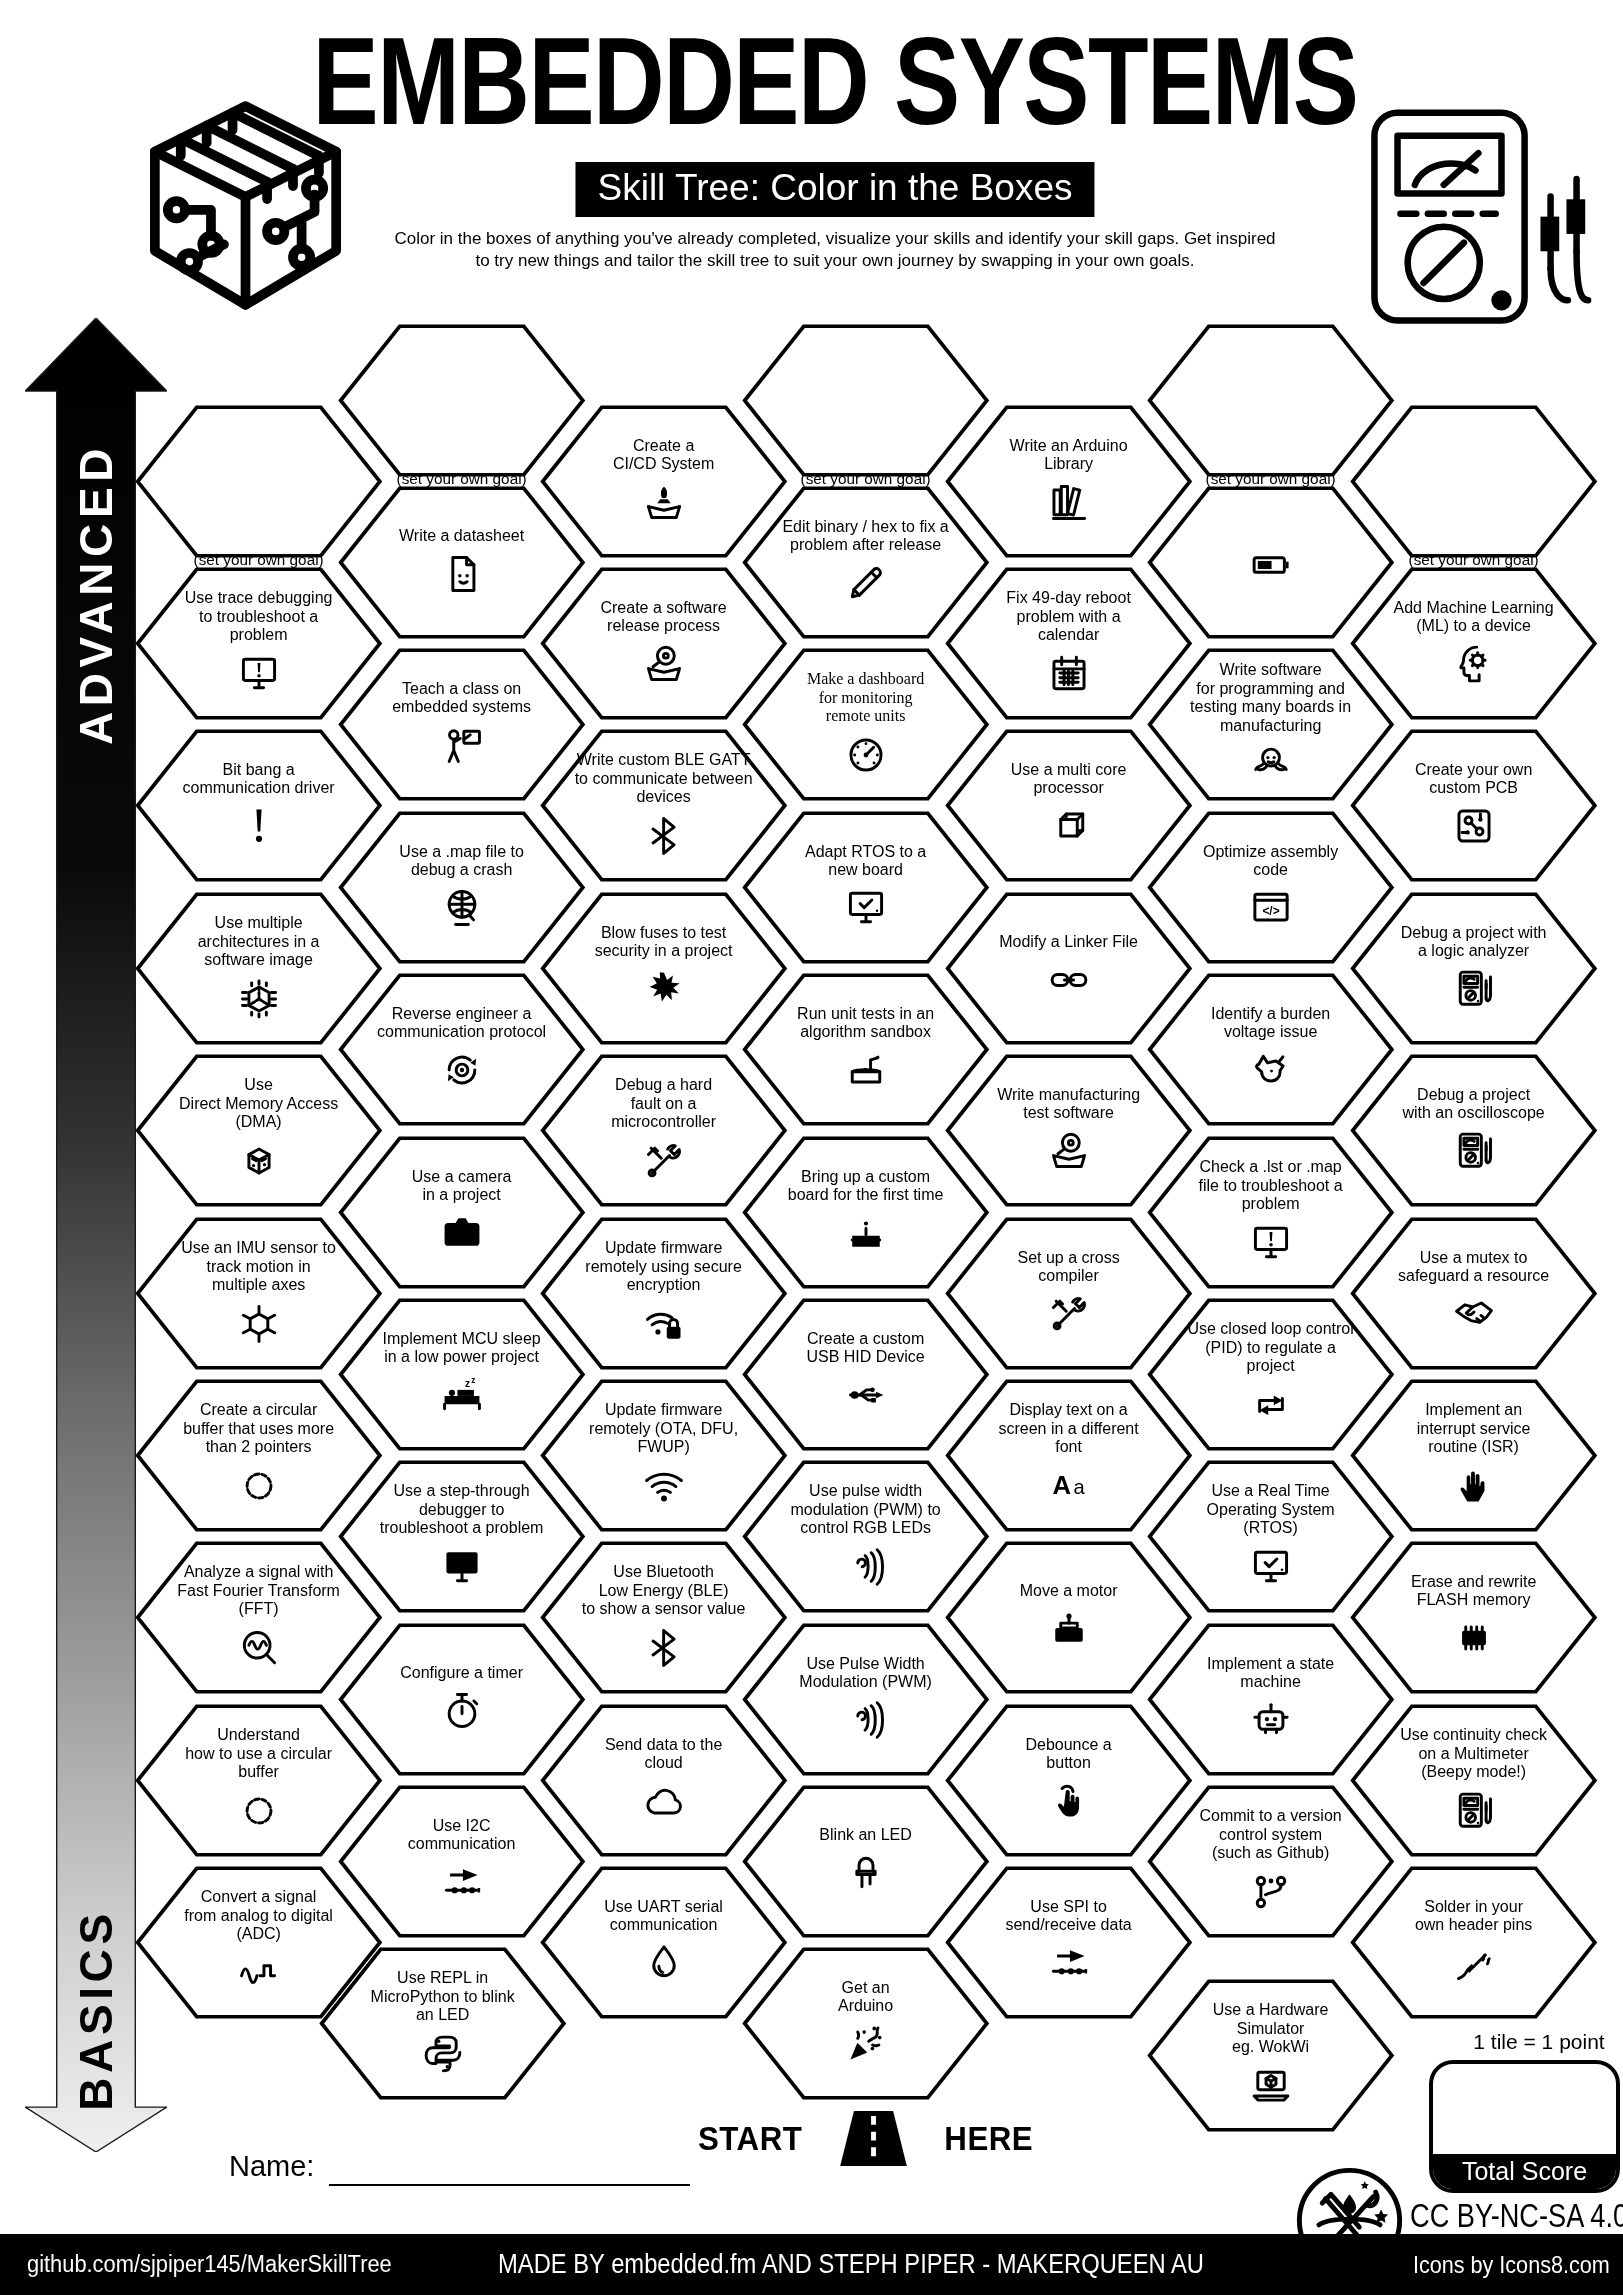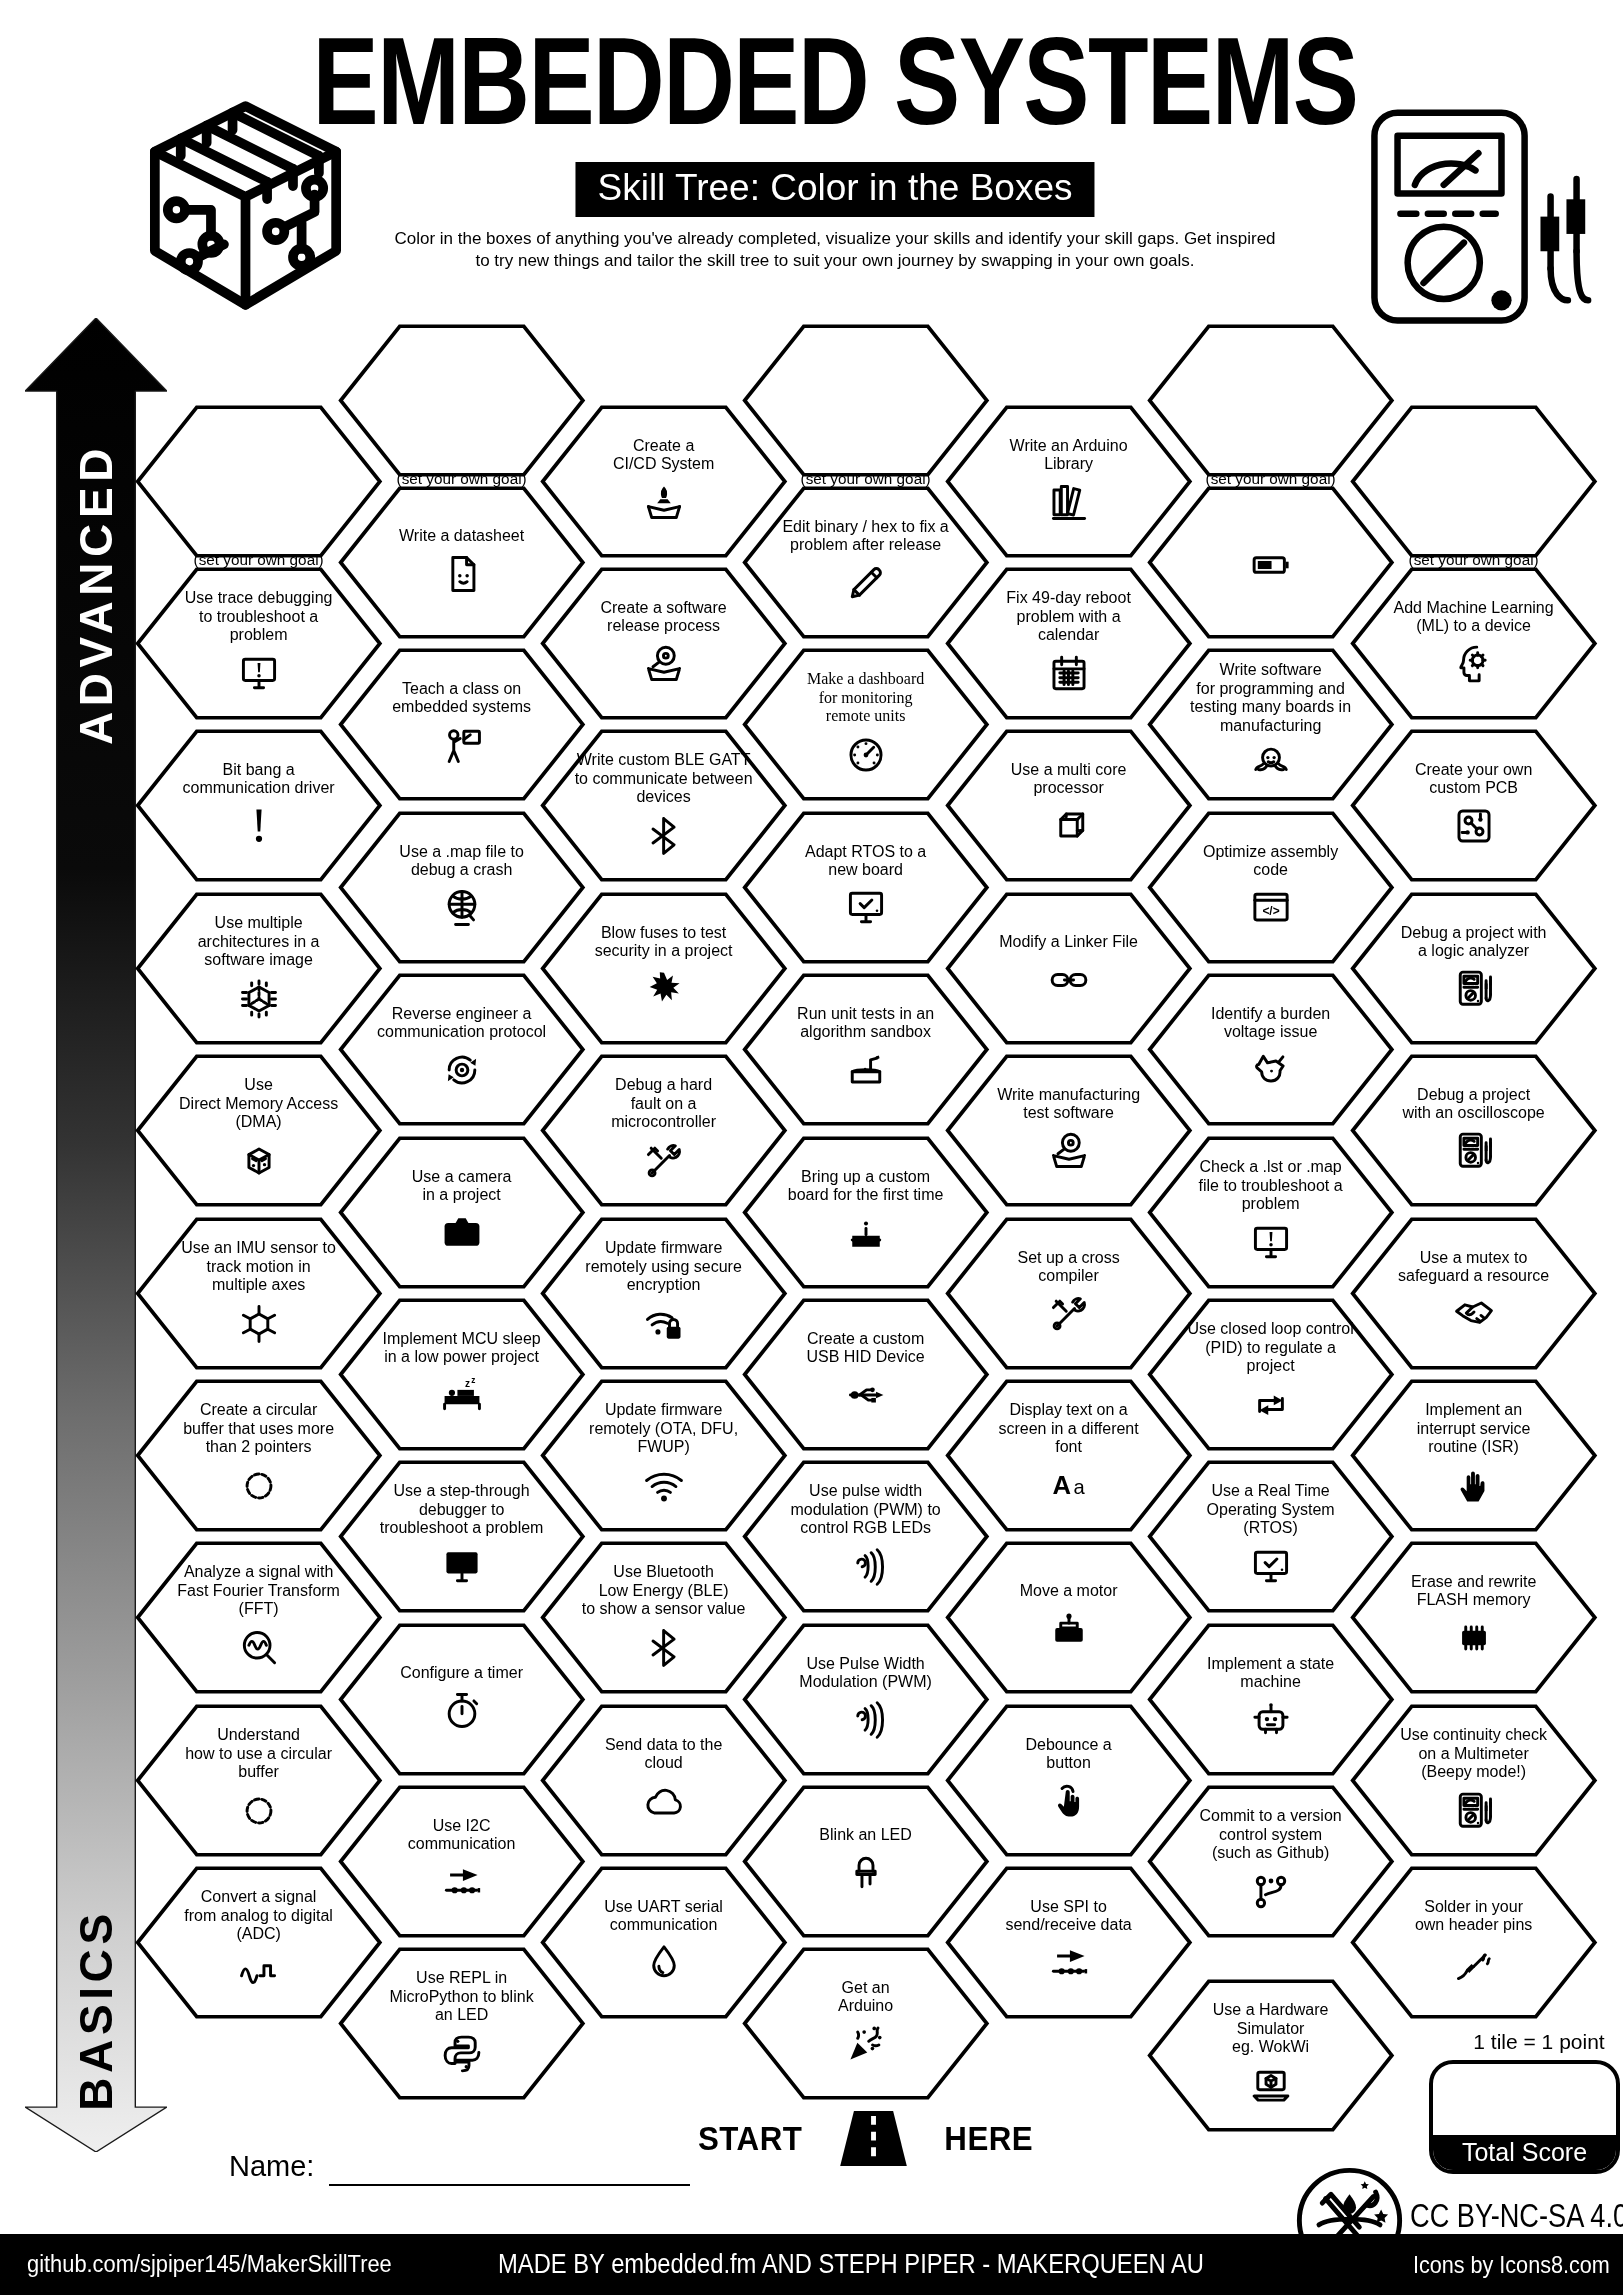--- a/index.html
+++ b/index.html
@@ -46,21 +46,21 @@
   .lineart :where(path,rect,circle,ellipse){stroke-width:4.5}
 
   
   .start{position:absolute;left:865px;top:2109px;transform:translateX(-50%);
          display:flex;align-items:center;gap:17.6px}
   .start .word{font-size:34px;font-weight:bold;transform:scaleX(.92);letter-spacing:0.5px}
   .roadsvg{width:98px;height:59px}
   .name-label{position:absolute;left:229px;top:2150px;font-size:29px}
   .name-line{position:absolute;left:329px;top:2184px;width:361px;height:0;border-top:2.3px solid #000}
   .tile-note{position:absolute;left:1539px;top:2030px;transform:translateX(-50%);font-size:21px;white-space:nowrap}
-  .score-box{position:absolute;left:1429px;top:2060px;width:191px;height:114px;
+  .score-box{position:absolute;left:1429px;top:2060px;width:191px;height:133px;
              border:4.2px solid #000;border-radius:24px;overflow:hidden;background:#fff;box-sizing:border-box}
   .score-band{position:absolute;left:0;bottom:0;width:100%;height:35px;background:#000;
               color:#fff;font-size:25px;text-align:center;line-height:34px}
   .cc-logo{position:absolute;left:1295px;top:2166px;width:109px;height:109px;background:#fff;border-radius:50%}
   .cc-text{position:absolute;left:1410px;top:2196px;font-size:34px;transform:scaleX(.8);transform-origin:left center;white-space:nowrap}
 
   .footer{position:absolute;left:0;top:2234px;width:1623px;height:61px;background:#000;color:#fff}
   .footer .l{position:absolute;left:27px;top:0;line-height:61px;font-size:23px;transform:scaleX(.95);transform-origin:left center;white-space:nowrap}
   .footer .c{position:absolute;left:851px;top:0;line-height:61px;font-size:27px;transform:translateX(-50%) scaleX(.88);white-space:nowrap}
   .footer .r{position:absolute;right:13px;top:0;line-height:61px;font-size:24px;transform:scaleX(.9);transform-origin:right center;white-space:nowrap}
@@ -439,21 +439,21 @@
             <path class="f" d="M12.5 5l8 3.2-8 3.2V9H5.5V7.4h7z"></path>
             <path d="M3.5 16.5H20" stroke-width="1.6"></path>
             <circle class="f" cx="8" cy="16.5" r="1.7"></circle>
             <circle class="f" cx="13" cy="16.5" r="1.7"></circle>
             <circle class="f" cx="17.5" cy="16.5" r="1.7"></circle>
             <path class="f" d="M20.5 15.3h1.4v2.4h-1.4z"></path>
           </svg>
         </div>
       </div>
     </div>
-    <div class="hex" style="left: 340px; top: 1949px;">
+    <div class="hex" style="left: 321px; top: 1949px;">
       <svg class="hexsvg" viewBox="-7 -7 540 336">
         <polygon points="0,161 128,0 397,0 525,161 397,322 128,322"></polygon>
       </svg>
       <div class="hex-content">
         <div class="hex-label">Use REPL in
 MicroPython to blink
 an LED</div>
         <div class="hex-iconbox">
           <svg class="icon" viewBox="0 0 24 24">
             <path d="M11.8 2.8c-2.6 0-3.6 1.1-3.6 2.9v1.9h7.3v1H6.3c-1.9 0-3.5 1.4-3.5 4.2s1.6 4.4 3.5 4.4h1.9v-2.7c0-1.9 1.2-3.1 3.1-3.1h4.6c1.8 0 3.3-1.2 3.3-3.1V5.7c0-1.8-1.4-2.9-3.6-2.9z" stroke-width="1.3"></path>

